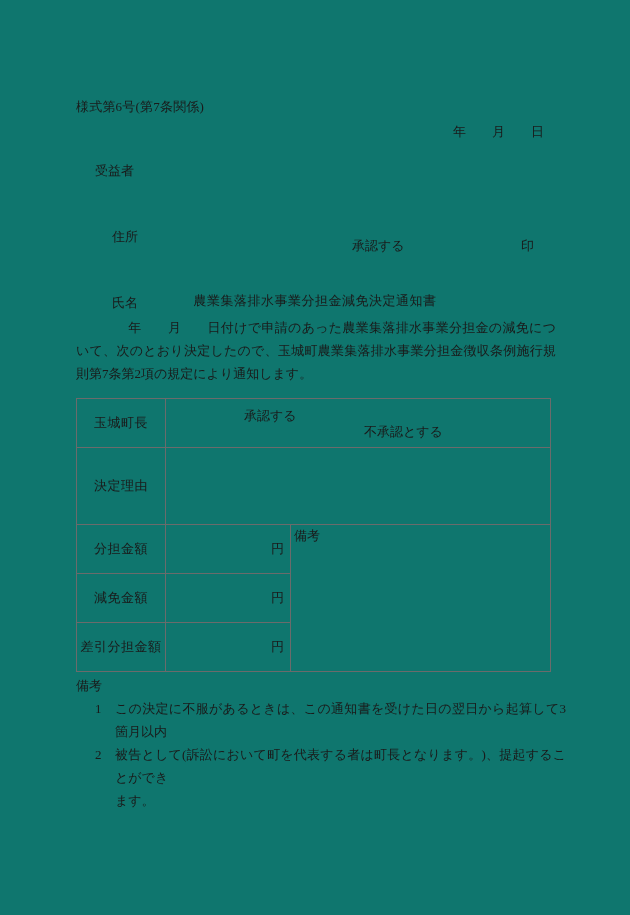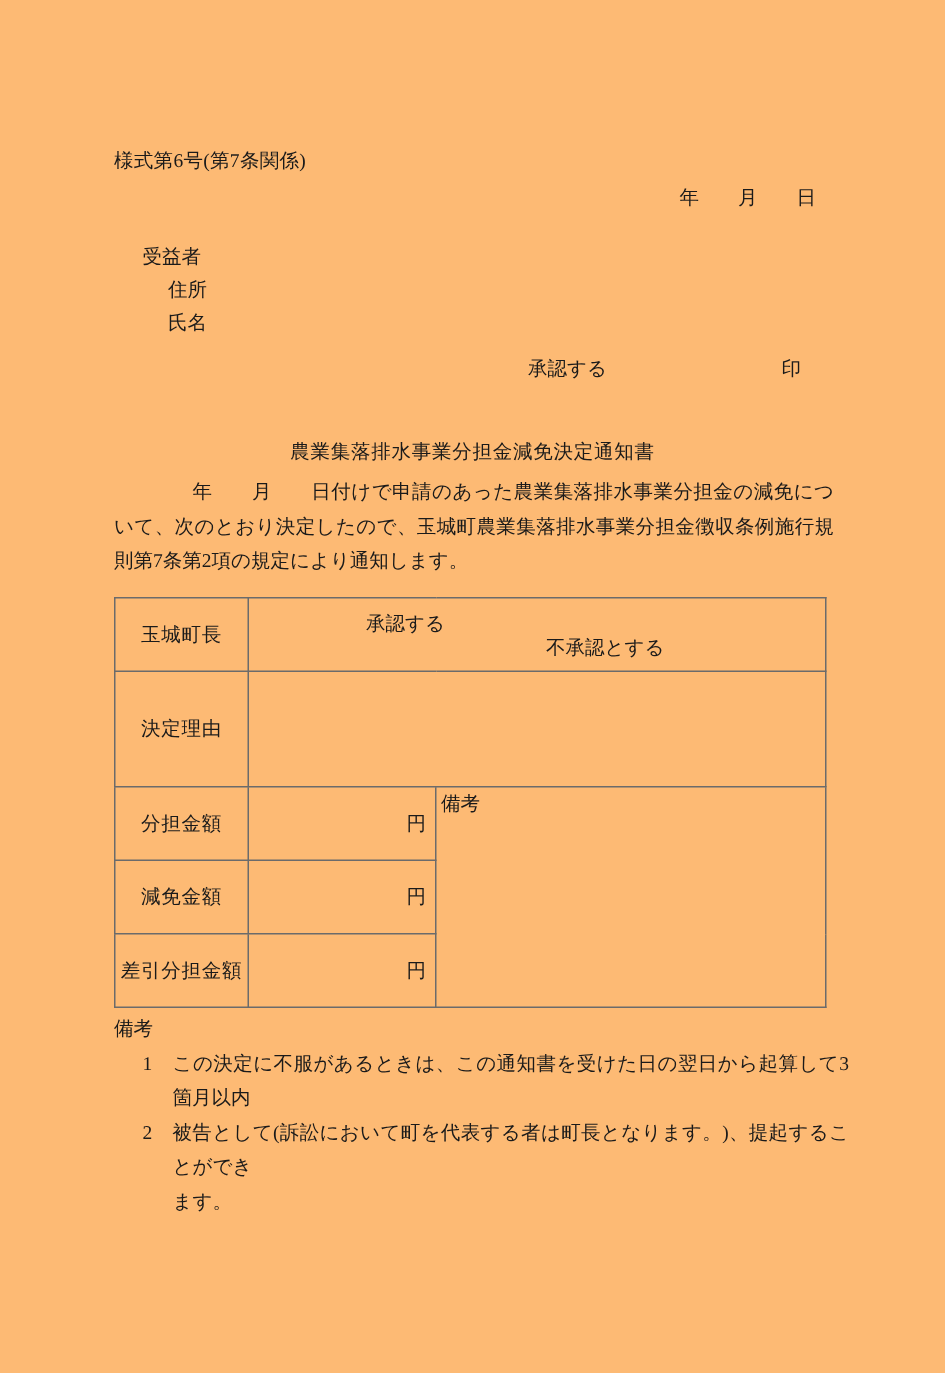--- a/index.html
+++ b/index.html
@@ -11,21 +11,21 @@
     width: 630px;
     height: 915px;
     position: relative;
     font-family: "Liberation Serif", "DejaVu Serif", serif;
     color: #1a1a1a;
     overflow: hidden;
   }
   .page {
     position: absolute;
     inset: 0;
-    background: #fdba74;
+    background: #0f766e;
   }
 
   
   .abs { position: absolute; white-space: pre; }
   .t13 { font-size: 13px; line-height: 1; }
 
   
   #form-code {
     left: 76px; top: 100px;
     font-size: 13px;
@@ -38,21 +38,21 @@
   #date-line .gap { display: inline-block; width: 26px; }
 
   
   #recipient-block {
     position: absolute;
     left: 95px; top: 160px;
     font-size: 13px;
     line-height: 22px;
   }
   #recipient-block .lvl1 { padding-left: 0px; }
-  #recipient-block .lvl2 { padding-left: 17px; }
+  #recipient-block .lvl2 { padding-left: 17px; margin-top: 44px; }
 
   
   #issuer-line {
     left: 352px; top: 239px;
     font-size: 13px;
   }
   #issuer-seal {
     left: 521px; top: 239px;
     font-size: 13px;
   }

